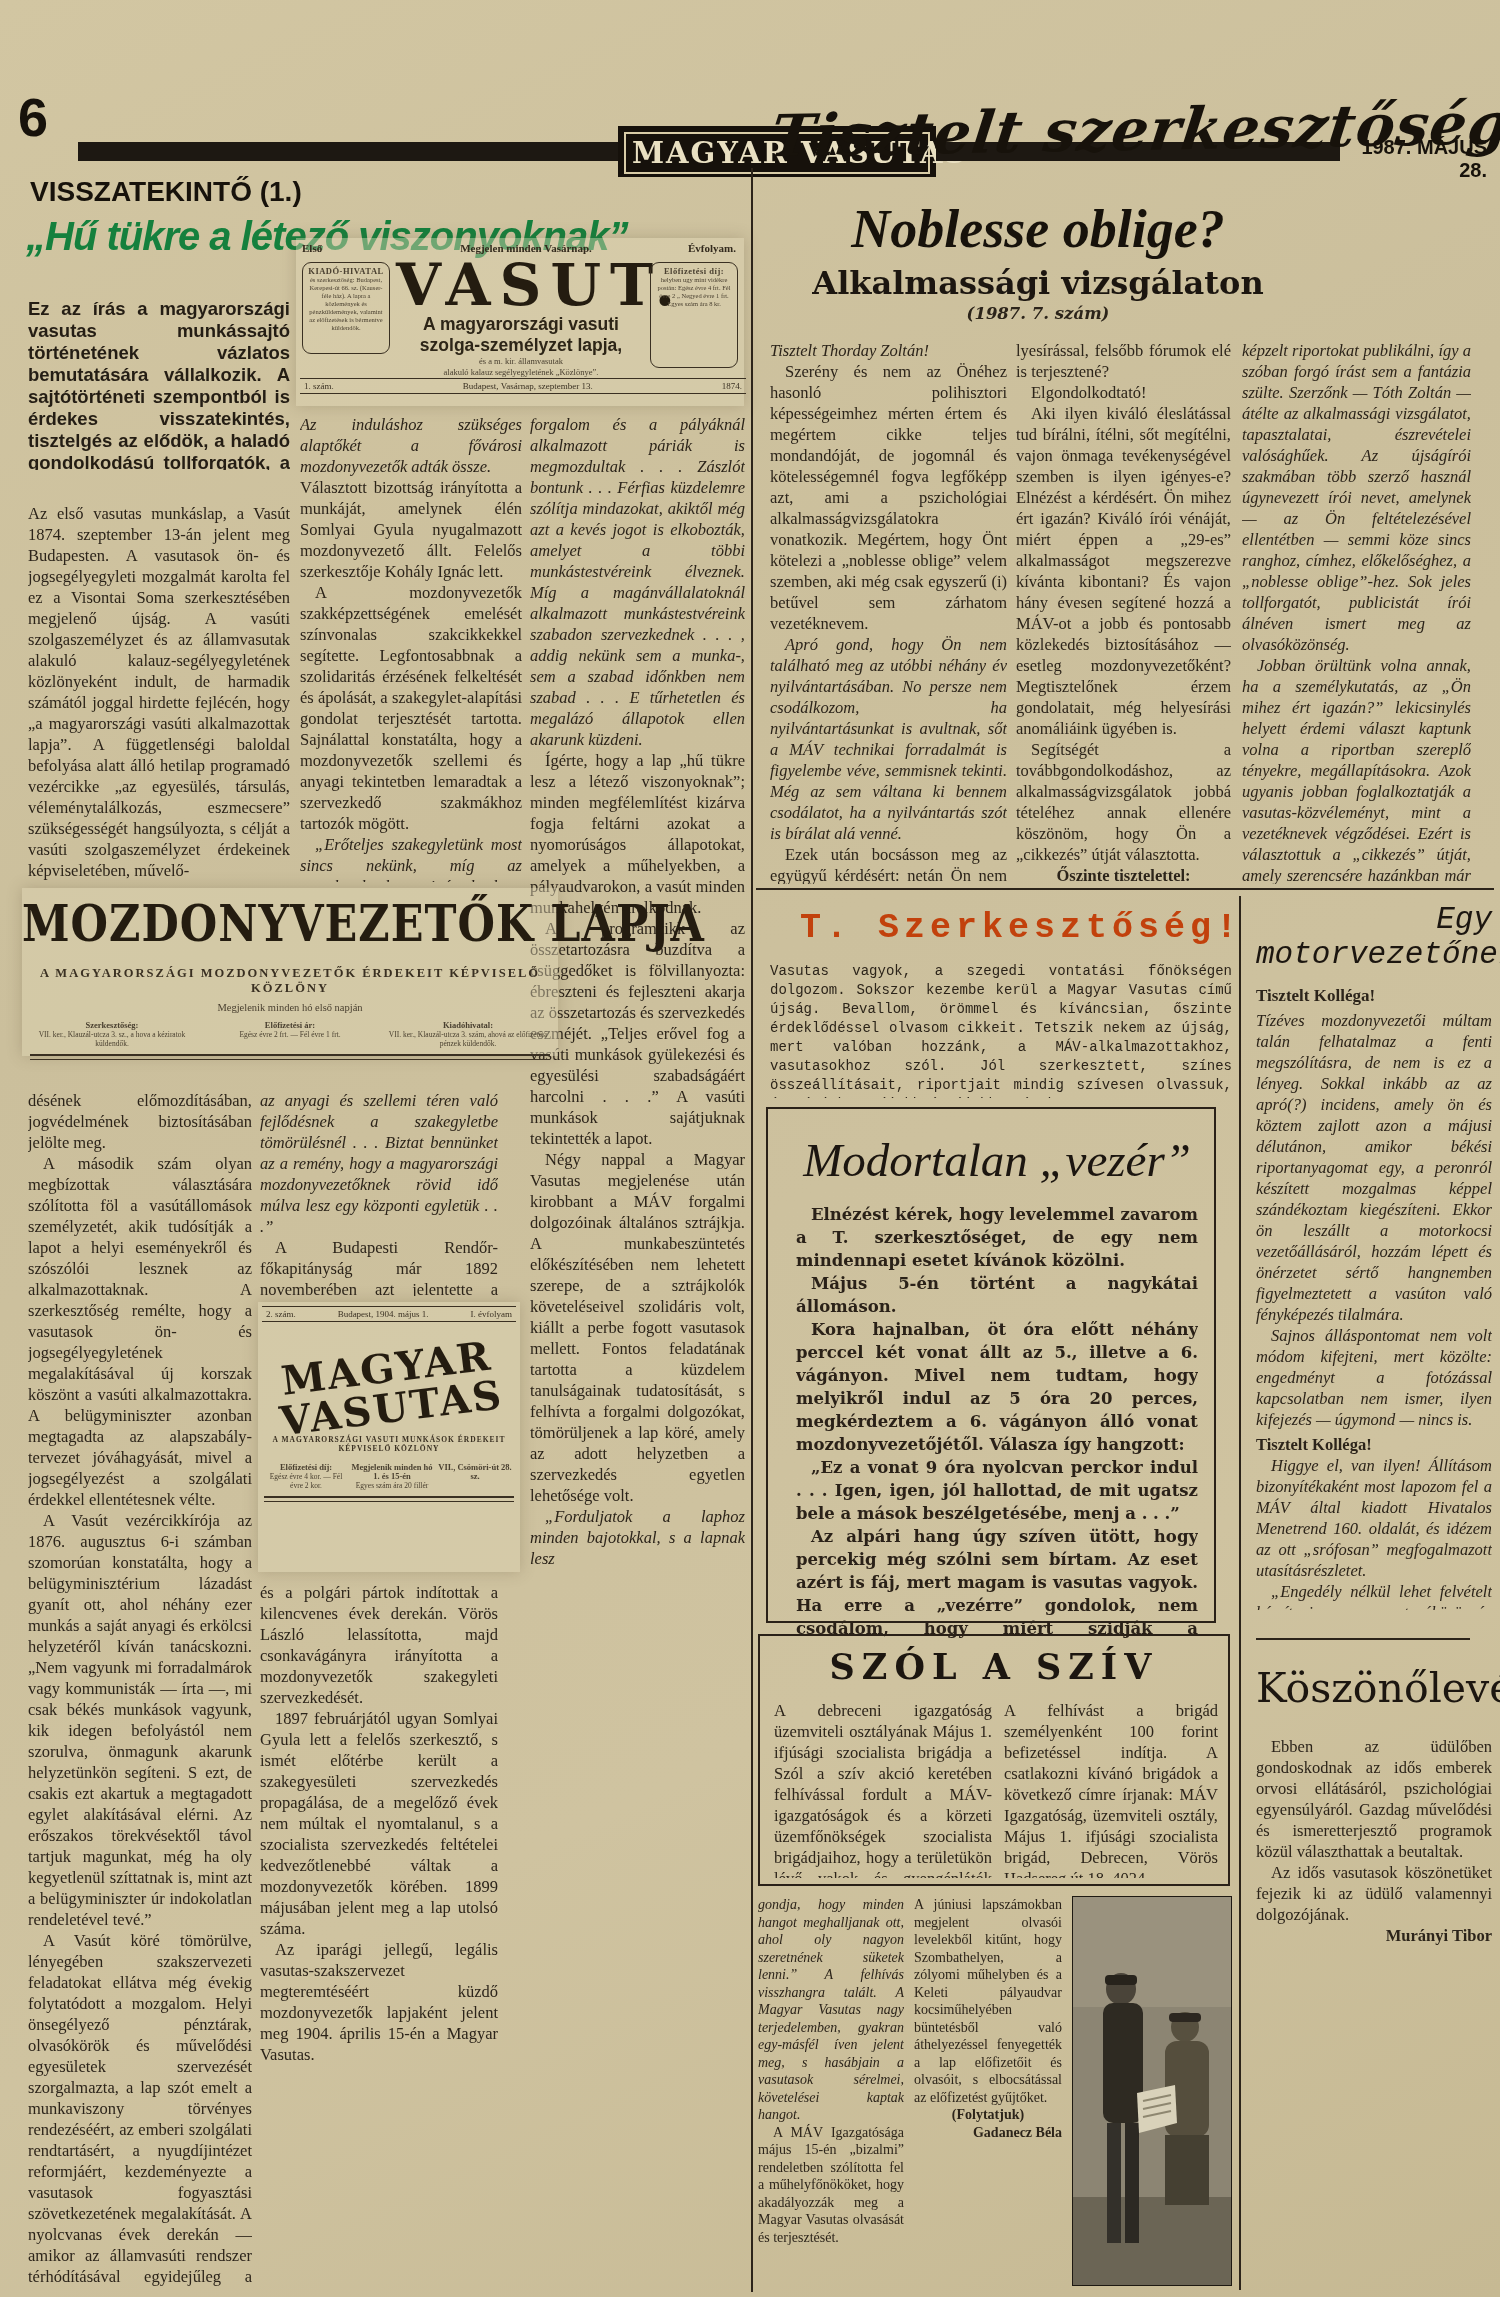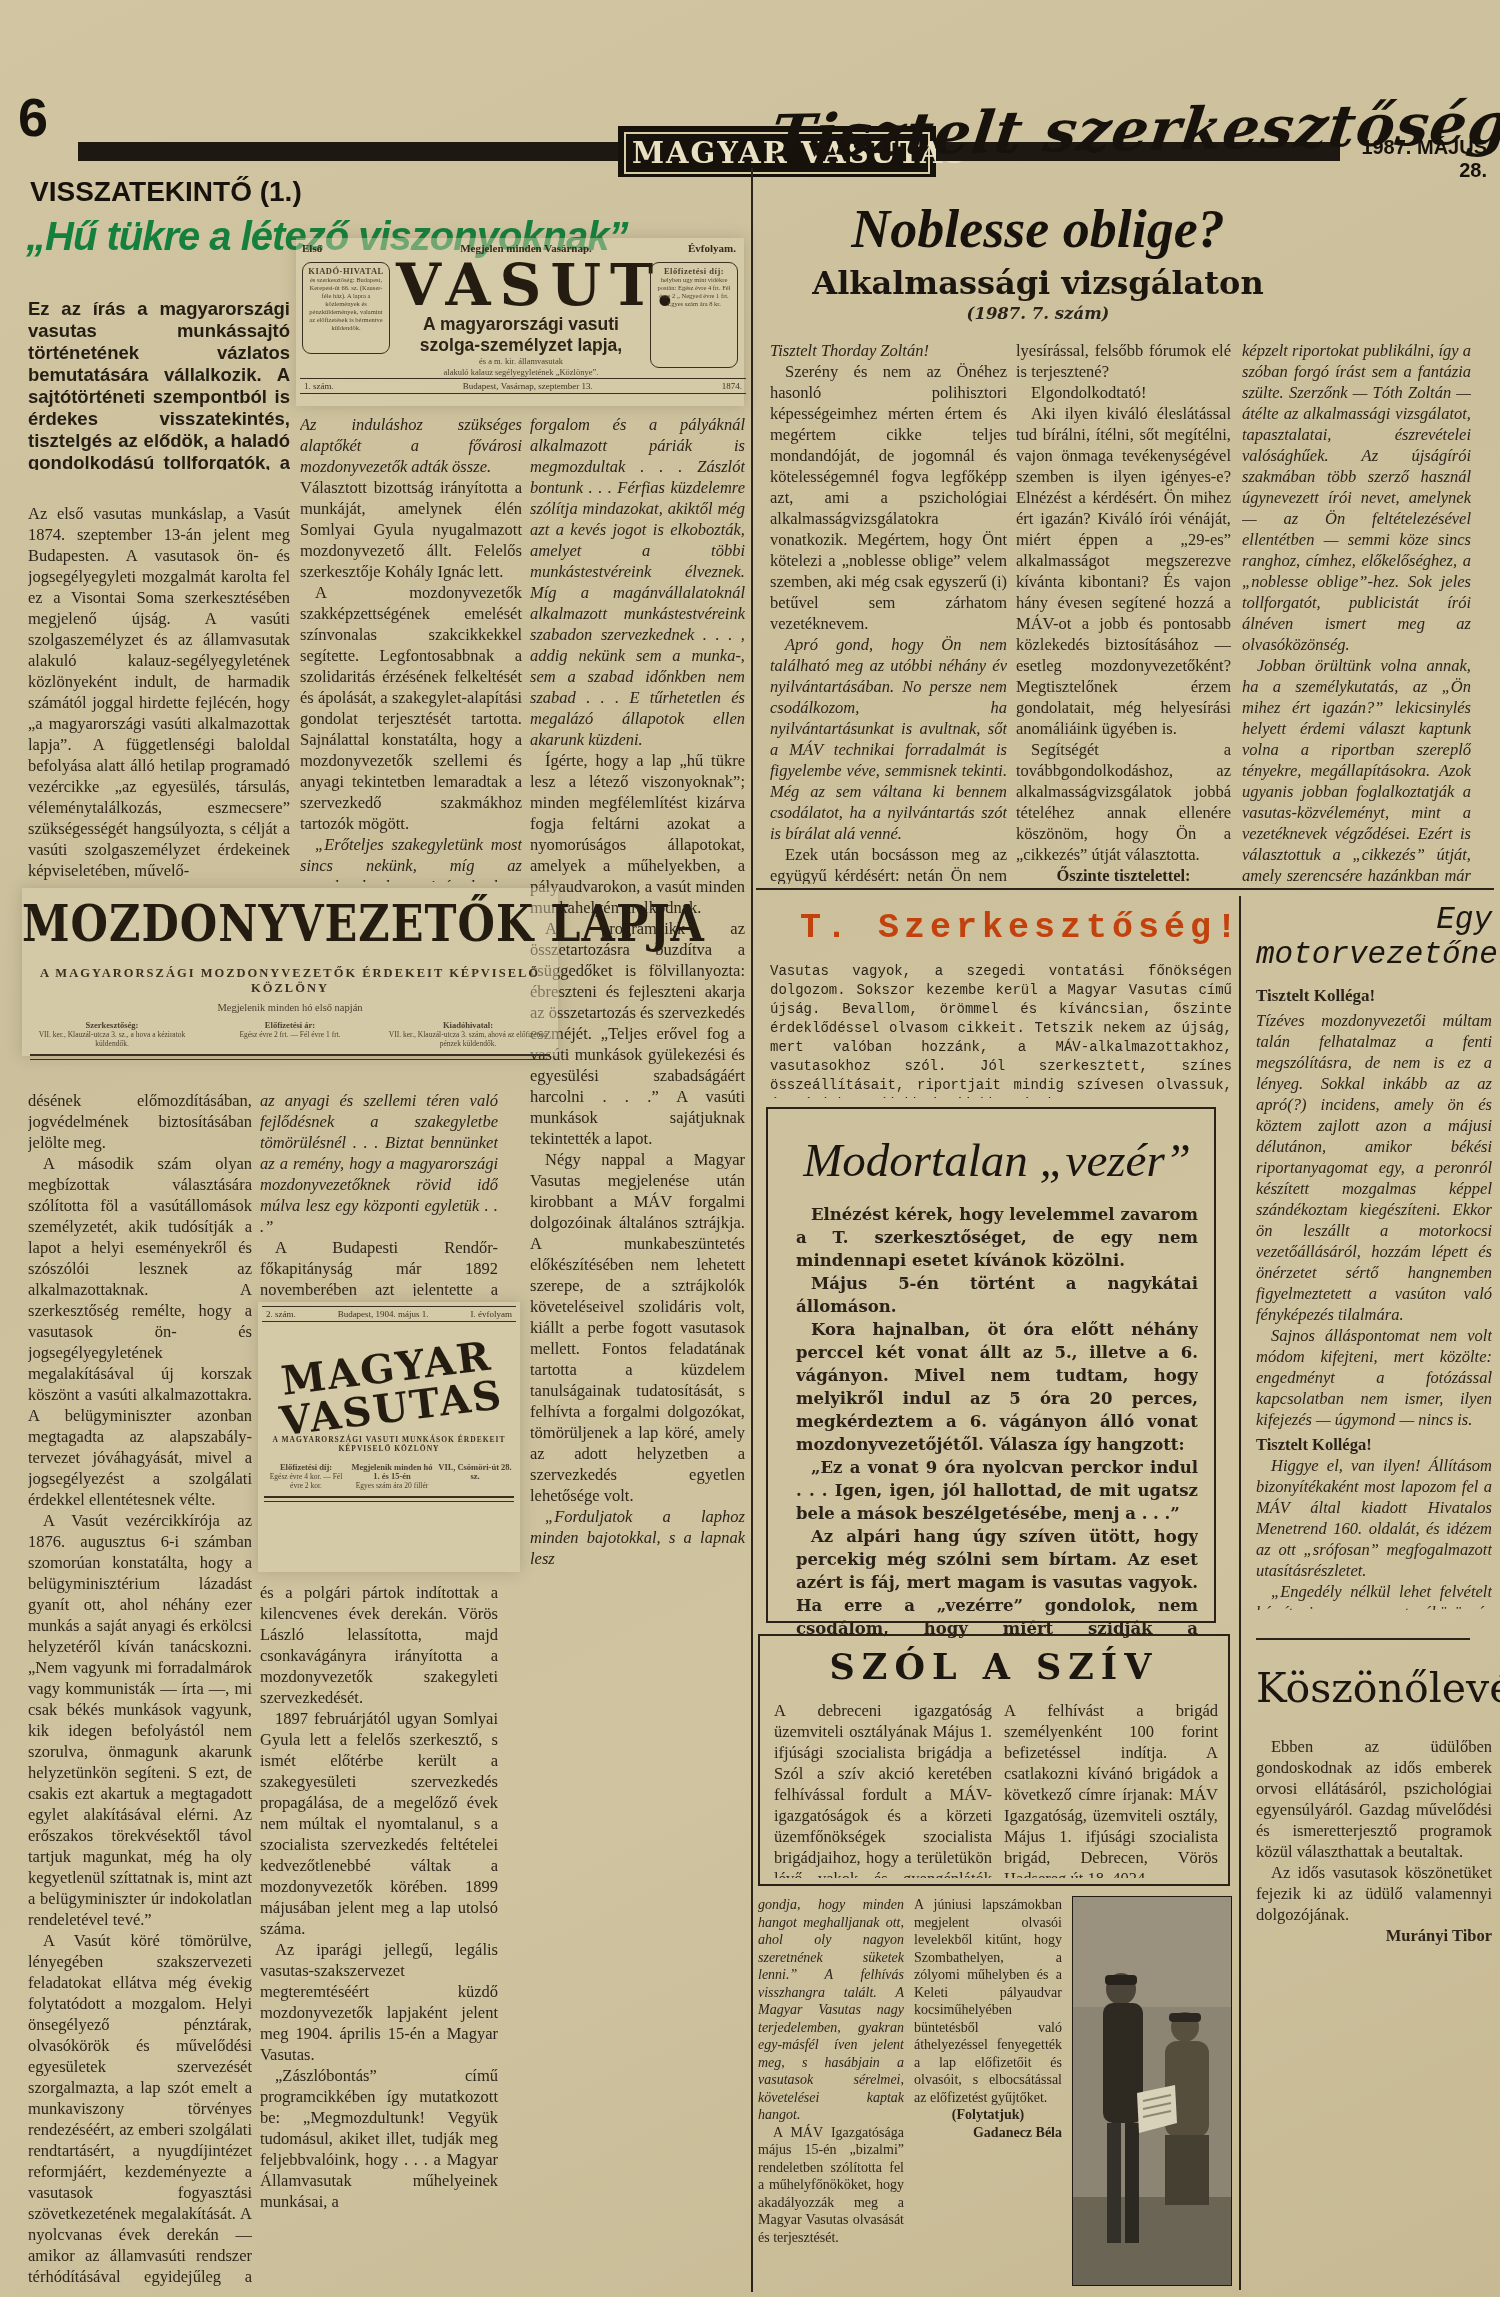--- a/index.html
+++ b/index.html
@@ -177,21 +177,20 @@
     <div style="width:86px;"><b>Megjelenik minden hó 1. és 15-én</b><br><span>Egyes szám ára 20 fillér</span></div>
     <div style="width:74px;"><b>VII., Csömöri-út 28. sz.</b></div>
   </div>
   <div class="dblrule" style="margin:6px 6px 0 6px;"></div>
 </div>
 
 <div class="abs col" style="left:260px;top:1582px;width:238px;height:708px;">
     <p class="ni">és a polgári pártok indítottak a kilencvenes évek derekán. Vörös László lelassította, majd csonkavágányra irányította a mozdonyvezetők szakegyleti szervezkedését.</p>
     <p>1897 februárjától ugyan Somlyai Gyula lett a felelős szerkesztő, s ismét előtérbe került a szakegyesületi szervezkedés propagálása, de a megelőző évek nem múltak el nyomtalanul, s a szocialista szervezkedés feltételei kedvezőtlenebbé váltak a mozdonyvezetők körében. 1899 májusában jelent meg a lap utolsó száma.</p>
     <p>Az iparági jellegű, legális vasutas-szakszervezet megteremtéséért küzdő mozdonyvezetők lapjaként jelent meg 1904. április 15-én a Magyar Vasutas.</p>
-    <p>„Zászlóbontás” című programcikkében így mutatkozott be: „Megmozdultunk! Vegyük tudomásul, akiket illet, tudják meg feljebbvalóink, hogy . . . a Magyar Államvasutak műhelyeinek munkásai, a</p>
   </div>
 
 <div class="abs col colsm" style="left:758px;top:1896px;width:146px;height:394px;">
     <p class="i ni">gondja, hogy minden hangot meghalljanak ott, ahol oly nagyon szeretnének süketek lenni.” A felhívás visszhangra talált. A Magyar Vasutas nagy terjedelemben, gyakran egy-másfél íven jelent meg, s hasábjain a vasutasok sérelmei, követelései kaptak hangot.</p>
     <p>A MÁV Igazgatósága május 15-én „bizalmi” rendeletben szólította fel a műhelyfőnököket, hogy akadályozzák meg a Magyar Vasutas olvasását és terjesztését.</p>
   </div>
 <div class="abs col colsm" style="left:914px;top:1896px;width:148px;height:394px;">
     <p class="ni">A júniusi lapszámokban megjelent olvasói levelekből kitűnt, hogy Szombathelyen, a zólyomi műhelyben és a Keleti pályaudvar kocsiműhelyében büntetésből való áthelyezéssel fenyegették a lap előfizetőit és olvasóit, s elbocsátással az előfizetést gyűjtőket.</p>
     <p class="c">(Folytatjuk)</p>
     <p class="r b">Gadanecz Béla</p>

